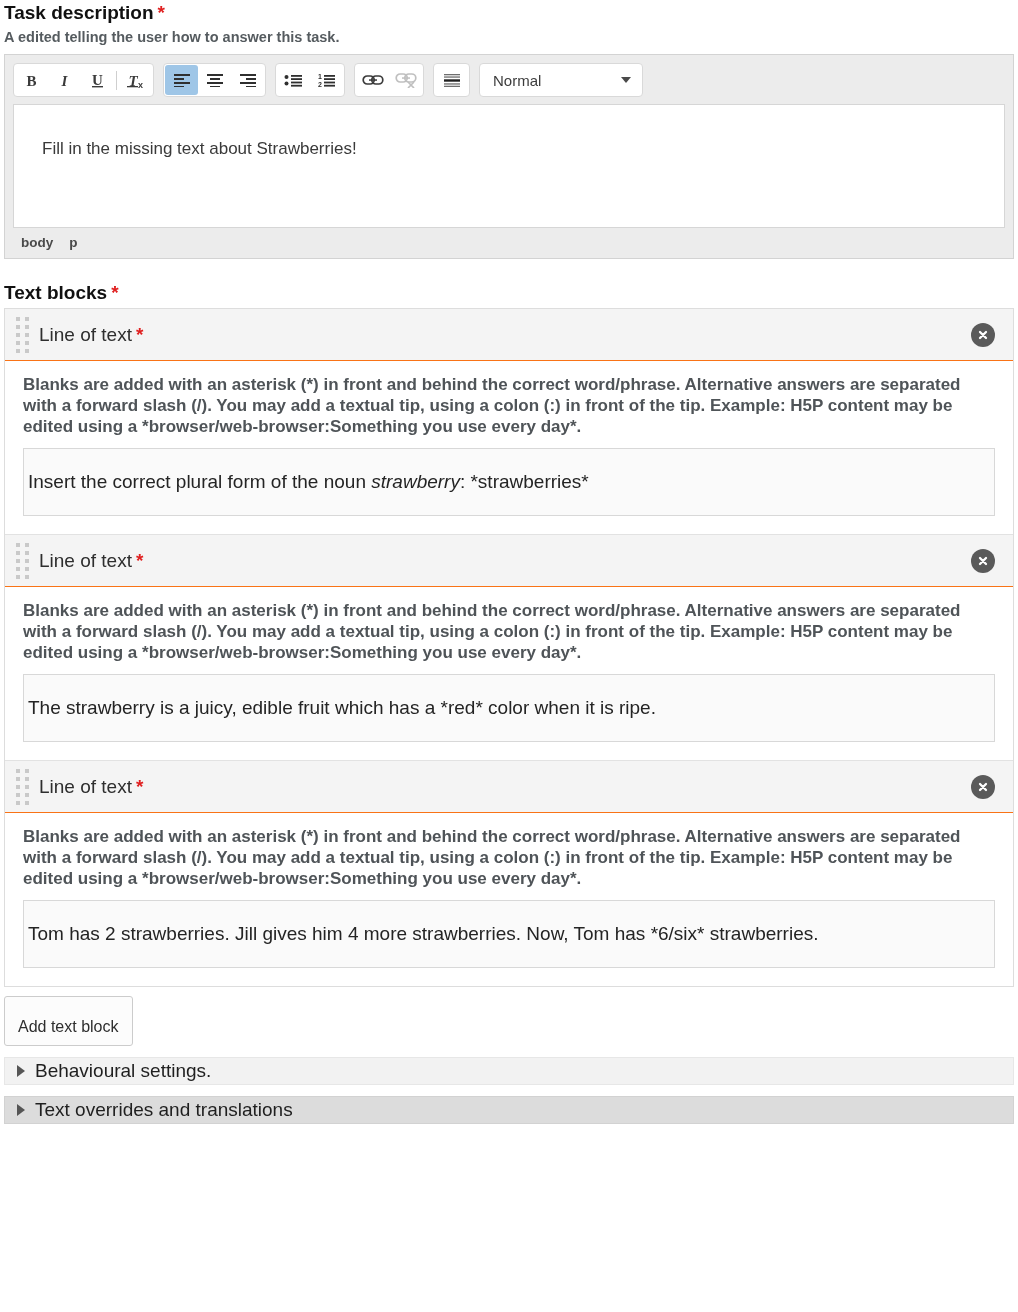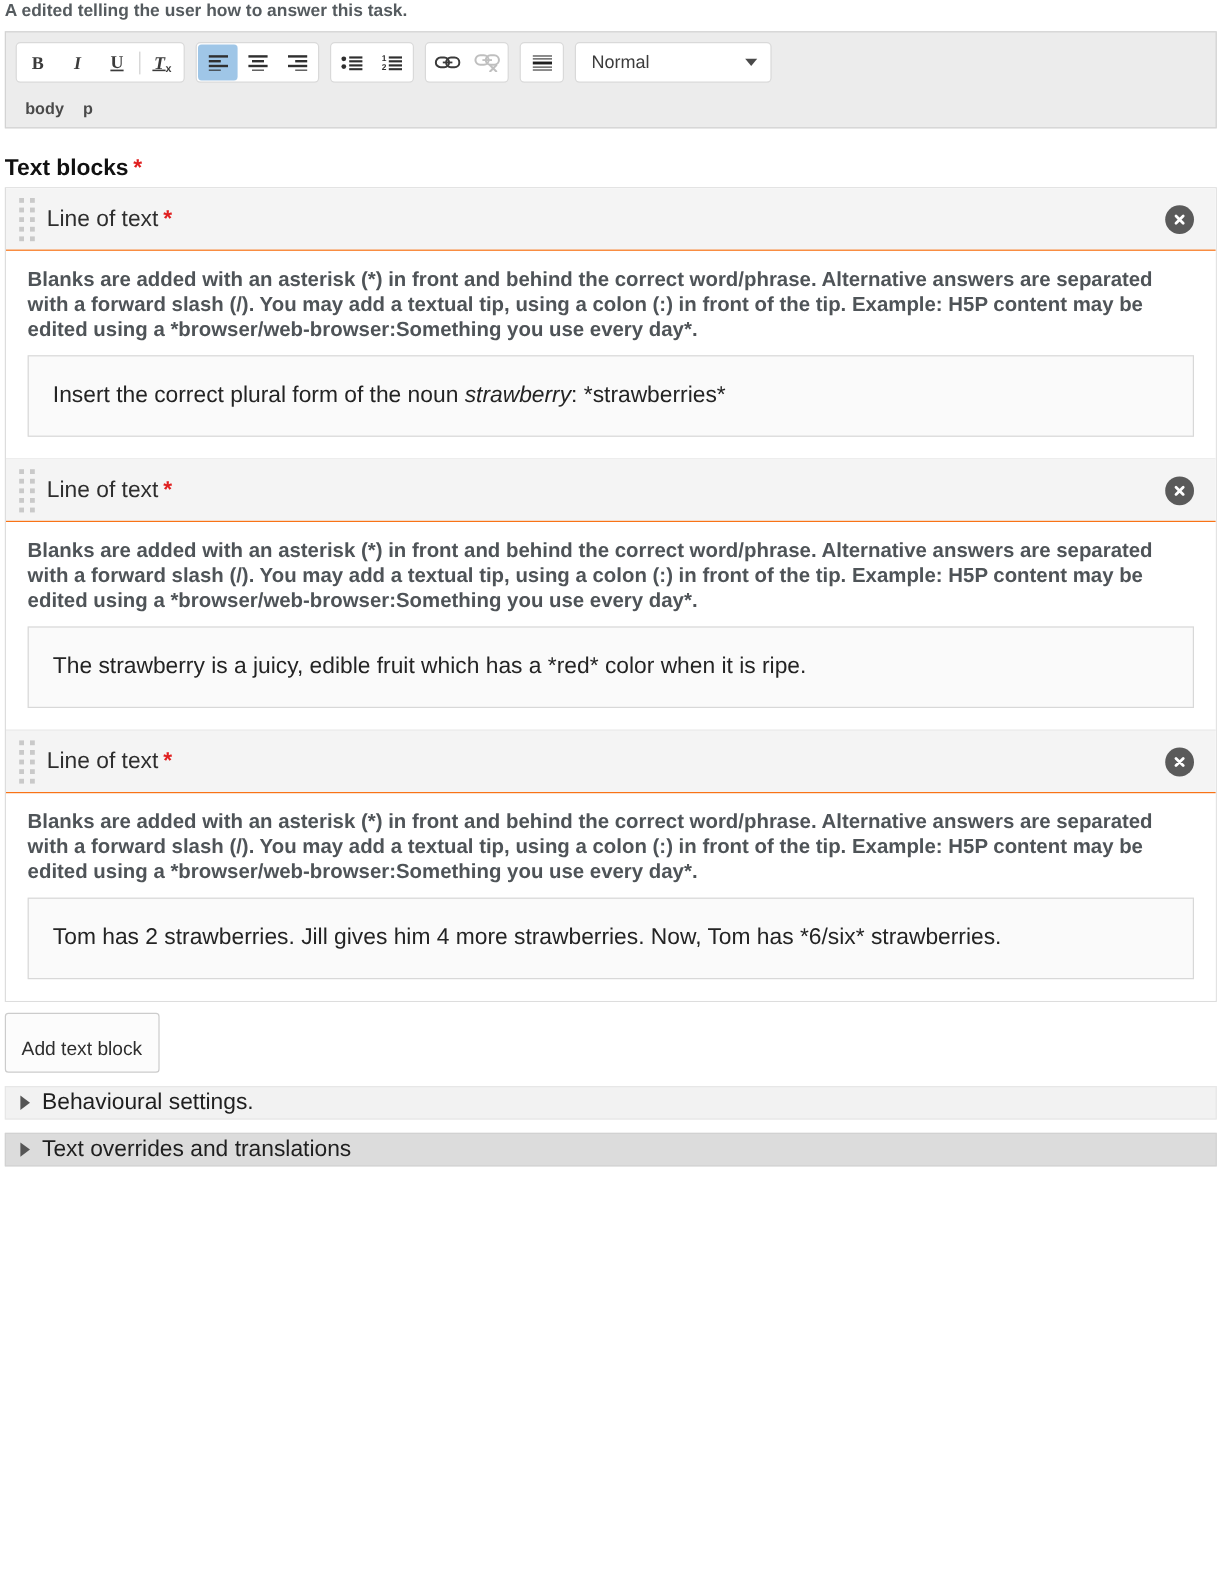--- a/index.html
+++ b/index.html
@@ -190,21 +190,21 @@
     font-weight: bold;
     color: #4f5458;
     line-height: 21px;
     margin-bottom: 11px;
     max-width: 966px;
   }
   .block-input {
     border: 1px solid #d8d8d8;
     background: #fafafa;
     min-height: 68px;
-    padding: 16px 14px 16px 20px;
+    padding: 16px 14px 16px 4px;
     font-size: 19px;
     color: #242424;
     line-height: 33px;
     cursor: text;
   }
   .block-input em { font-style: italic; }
 
   
   .add-btn {
     display: inline-block;
@@ -242,20 +242,23 @@
     width: 0; height: 0;
     border-top: 6px solid transparent;
     border-bottom: 6px solid transparent;
     border-left: 8px solid #555555;
   }
 </style>
 </head>
 <body>
 
 <div>
+  <div class="field-label">
+    <span>Task description</span><span class="req">*</span>
+  </div>
   <div class="field-desc">A edited telling the user how to answer this task.</div>
 
   <div class="editor-wrap">
     <div class="editor-toolbar">
 
       <div class="tb-group">
         <div class="tb-btn" title="Bold">
           <svg width="17" height="17" viewBox="0 0 17 17">
               <text x="8.5" y="13.5" font-family="Liberation Serif, serif" font-size="15" font-weight="bold" text-anchor="middle" fill="#3b3b3b">B</text>
             </svg>
@@ -360,20 +363,23 @@
           </svg>
         </div>
       </div>
 
       <div class="tb-select">
         <span>Normal</span>
         <span class="caret"></span>
       </div>
     </div>
 
+    <div class="editor-body">
+      <div>Fill in the missing text about Strawberries!</div>
+    </div>
 
     <div class="editor-path">
       <span>body</span>
       <span>p</span>
     </div>
   </div>
 </div>
 
 <div>
   <div class="field-label blocks-label">

